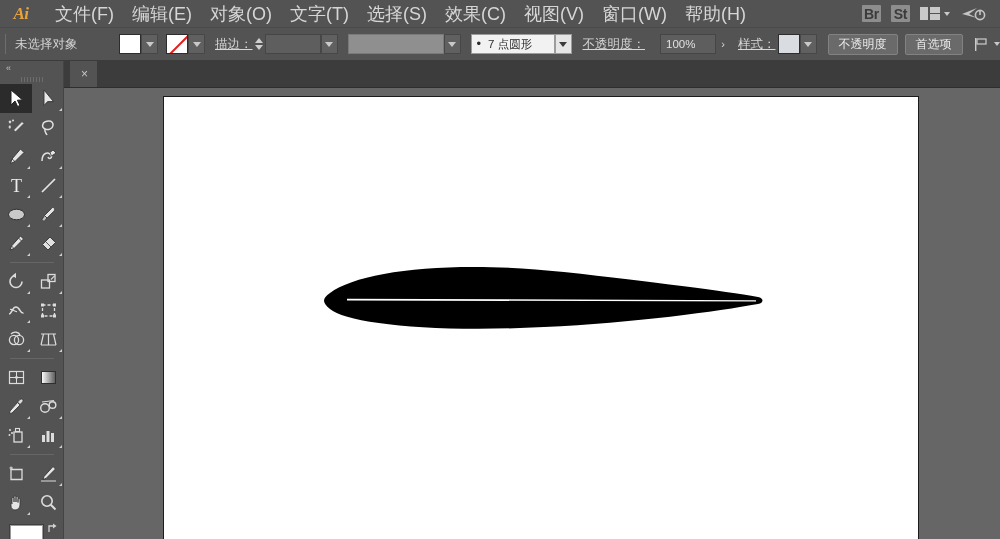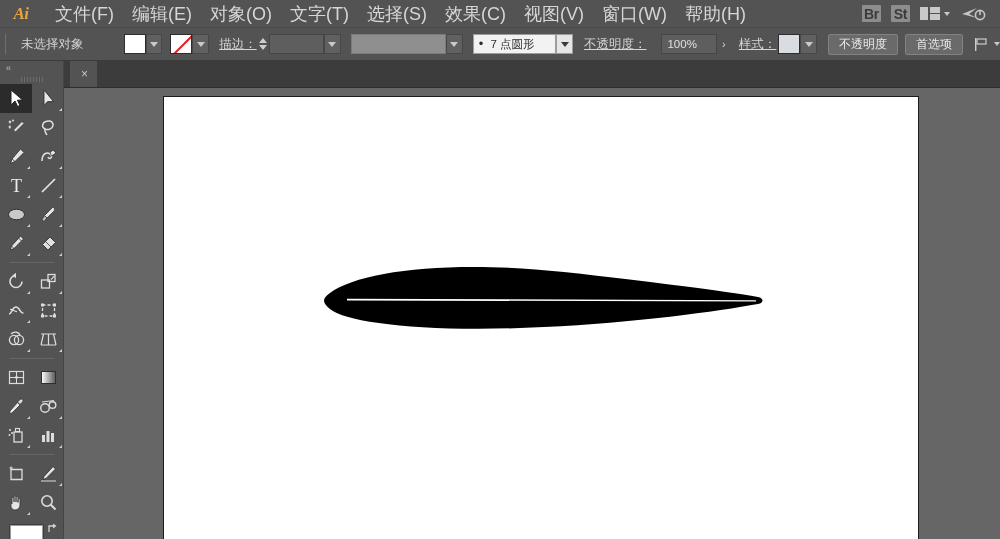--- a/index.html
+++ b/index.html
@@ -220,21 +220,21 @@
           <path d="M2 9 L17 3 L9 9 L17 13 Z" fill="#c4c4c4"></path>
           <circle cx="20" cy="10" r="4.6" fill="none" stroke="#c4c4c4" stroke-width="1.6"></circle>
           <path d="M20 5.4 V10" stroke="#c4c4c4" stroke-width="1.6"></path>
         </svg>
       </div>
     </div>
   </div>
 
   <div class="optionsbar">
     <div class="ob-grip"></div>
-    <div class="ob-label" style="width:104px;margin-left:6px;">未选择对象</div>
+    <div class="ob-label" style="width:104px;margin-left:0;">未选择对象</div>
 
     <div class="swatch-box"></div>
     <div class="dd-btn" style="margin-right:8px;">
       <span class="caret"></span>
     </div>
 
     <div class="swatch-none"></div>
     <div class="dd-btn" style="margin-right:10px;">
       <span class="caret"></span>
     </div>

